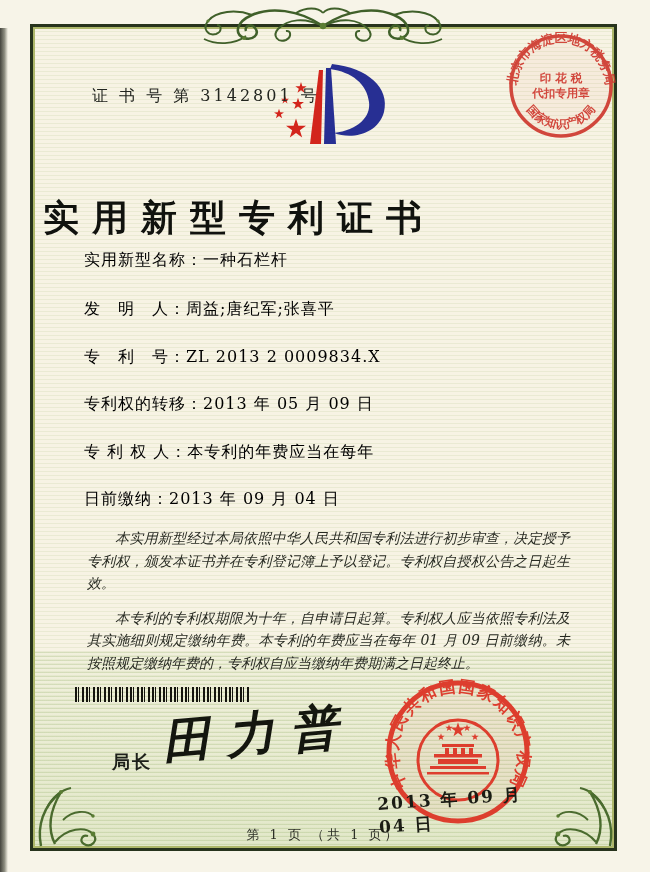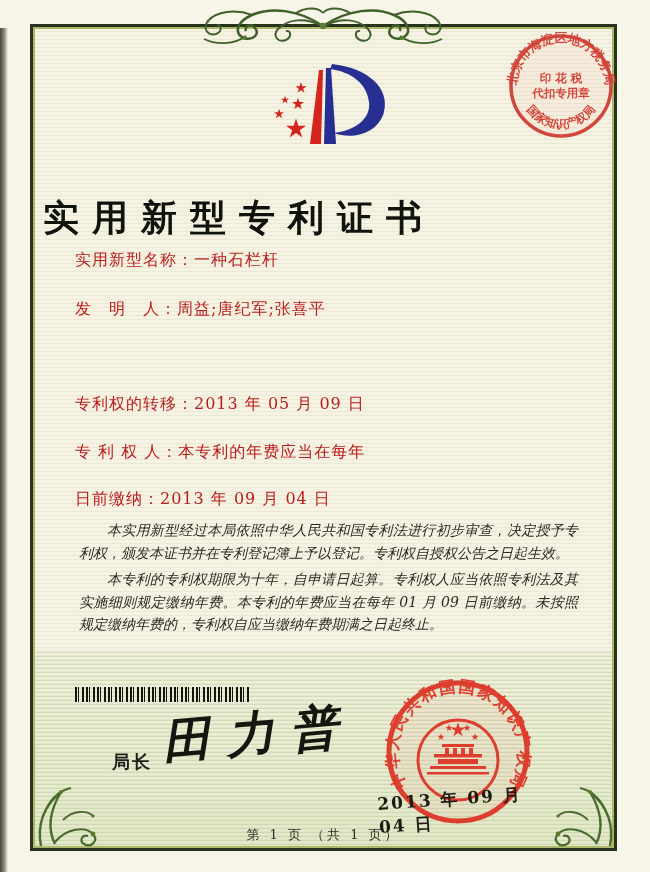--- a/index.html
+++ b/index.html
@@ -15,25 +15,25 @@
       #f7f3e4;}
   .green-band{position:absolute;left:35px;top:652px;width:577px;height:194px;
     background:
       repeating-linear-gradient(180deg,rgba(168,190,130,.38) 0 1px,rgba(168,190,130,0) 1px 4px),
       linear-gradient(180deg,rgba(223,231,198,.25),rgba(219,228,192,.75));
     z-index:1;}
   .abs{position:absolute;z-index:3;}
   .cert-number{left:92px;top:86px;font-size:16px;letter-spacing:3px;color:#22251f;}
   .title{left:30px;top:174px;width:634px;text-align:left;font-size:36px;font-weight:bold;
     letter-spacing:13px;color:#10120e;text-indent:13px;margin-top:20px;}
-  .field{left:75px;width:520px;font-size:16px;color:#b91c1c;letter-spacing:1px;white-space:nowrap;}
+  .field{left:84px;width:520px;font-size:16px;color:#000000;letter-spacing:1px;white-space:nowrap;}
   .field .lab{font-weight:500;}
   .body-text{left:75px;top:515px;width:507px;font-size:14px;line-height:22.5px;color:#272a22;
     text-align:justify;font-style:italic;}
-  .body-text p{margin:4px;text-indent:2em;}
+  .body-text p{margin:12px;text-indent:2em;}
   .barcode{left:75px;top:687px;width:176px;height:15px;
     background:repeating-linear-gradient(90deg,#15150f 0 2px,rgba(0,0,0,0) 2px 3px,#15150f 3px 4px,
       rgba(0,0,0,0) 4px 7px,#15150f 7px 9px,rgba(0,0,0,0) 9px 11px);}
   .sig-title{left:112px;top:750px;font-size:18px;letter-spacing:2px;color:#1d201a;font-weight:bold;}
   .sig-name{left:162px;top:702px;font-size:48px;font-weight:bold;letter-spacing:16px;
     color:#14160f;transform:rotate(-5deg);font-style:italic;}
   .seal-date{left:378px;top:787px;width:170px;font-size:17px;font-weight:bold;color:#1a1c14;
     letter-spacing:2px;transform:rotate(-4deg);z-index:5;}
   .footer{left:30px;top:826px;width:587px;text-align:center;font-size:13px;letter-spacing:3px;
     color:#2c2f26;}
@@ -133,28 +133,32 @@
     <text font-size="12.5" fill="#cf3a30" font-weight="bold">
       <textPath href="#arcTop" startOffset="50%" text-anchor="middle">北京市海淀区地方税务局</textPath>
     </text>
     <text font-size="11.5" fill="#cf3a30" font-weight="bold">
       <textPath href="#arcBot" startOffset="50%" text-anchor="middle">国家知识产权局</textPath>
     </text>
     <text x="0" y="-4" text-anchor="middle" font-size="11.5" font-weight="bold" fill="#cf3a30">印 花 税</text>
     <text x="0" y="11" text-anchor="middle" font-size="11.5" font-weight="bold" fill="#cf3a30">代扣专用章</text>
   </svg>
 
+  <div class="abs cert-number">证 书 号 第 3142801 号</div>
 
   <div class="abs title">实用新型专利证书</div>
 
   <div class="abs field" style="top:250px">
     <span class="lab">实用新型名称：</span><span>一种石栏杆</span>
   </div>
   <div class="abs field" style="top:299px">
     <span class="lab">发　明　人：</span><span>周益;唐纪军;张喜平</span>
+  </div>
+  <div class="abs field" style="top:347px">
+    <span class="lab">专　利　号：</span><span>ZL 2013 2 0009834.X</span>
   </div>
   <div class="abs field" style="top:394px">
     <span class="lab">专利权的转移：</span><span>2013 年 05 月 09 日</span>
   </div>
   <div class="abs field" style="top:442px">
     <span class="lab">专 利 权 人：</span><span>本专利的年费应当在每年</span>
   </div>
   <div class="abs field" style="top:489px">
     <span class="lab">日前缴纳：</span><span>2013 年 09 月 04 日</span>
   </div>

